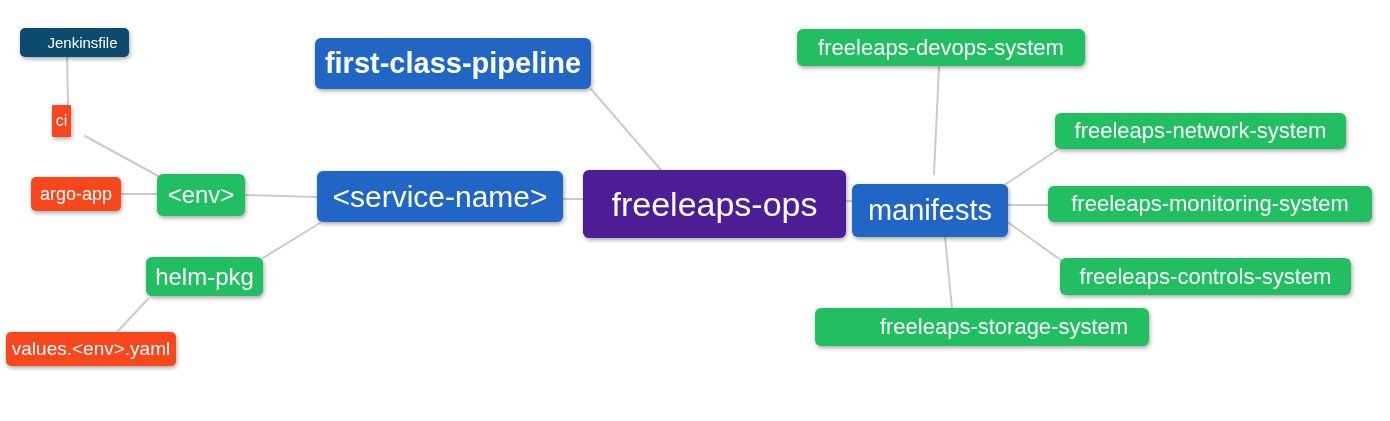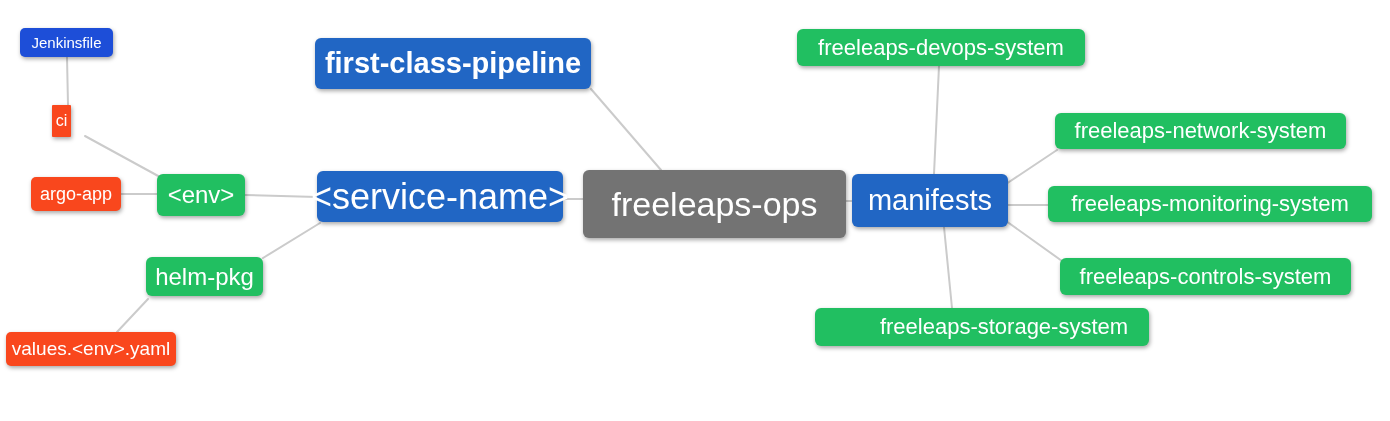--- a/index.html
+++ b/index.html
@@ -35,33 +35,33 @@
     color: #ffffff;
     white-space: nowrap;
     border-radius: 6px;
     box-shadow: 1px 2px 4px rgba(0,0,0,0.35);
     cursor: pointer;
     user-select: none;
   }
   .c-blue   { background: #2166C4; }
   .c-green  { background: #21BF61; }
   .c-red    { background: #F9471D; }
-  .c-orange { background: #1d4ed8; }
-  .c-dark   { background: #737373; }
+  .c-orange { background: #0c4a6e; padding-left: 16px; }
+  .c-dark   { background: #4c1d95; }
 
   #n-jenkinsfile        { left: 20px;   top: 28px;  width: 93px;  height: 29px; font-size: 15px; border-radius: 5px; }
   #n-ci                 { left: 52px;   top: 105px; width: 19px;  height: 32px; font-size: 16px; border-radius: 1px; }
   #n-argo-app           { left: 31px;   top: 177px; width: 90px;  height: 34px; font-size: 18px; border-radius: 5px; }
   #n-env                { left: 157px;  top: 174px; width: 88px;  height: 42px; font-size: 24px; }
   #n-helm-pkg           { left: 146px;  top: 257px; width: 117px; height: 39px; font-size: 24px; }
   #n-values-env-yaml    { left: 6px;    top: 332px; width: 170px; height: 34px; font-size: 19px; border-radius: 5px; }
   #n-first-class-pipeline { left: 315px; top: 38px;  width: 276px; height: 51px; font-size: 29px; font-weight: bold; }
-  #n-service-name       { left: 317px;  top: 171px; width: 246px; height: 51px; font-size: 36px; }
+  #n-service-name       { left: 317px;  top: 171px; width: 246px; height: 51px; font-size: 30px; }
   #n-root               { left: 583px;  top: 170px; width: 263px; height: 68px; font-size: 34px; }
-  #n-manifests          { left: 852px;  top: 174px; width: 156px; height: 53px; font-size: 29px; }
+  #n-manifests          { left: 852px;  top: 184px; width: 156px; height: 53px; font-size: 29px; }
   #n-devops-system      { left: 797px;  top: 29px;  width: 288px; height: 37px; font-size: 22px; }
   #n-network-system     { left: 1055px; top: 113px; width: 291px; height: 36px; font-size: 22px; }
   #n-monitoring-system  { left: 1048px; top: 186px; width: 324px; height: 36px; font-size: 22px; }
   #n-controls-system    { left: 1060px; top: 258px; width: 291px; height: 37px; font-size: 22px; }
   #n-storage-system     { left: 815px;  top: 308px; width: 290px; height: 38px; font-size: 22px; padding-left: 44px; }
 </style>
 </head>
 <body>
 
 <div id="mindmap">

